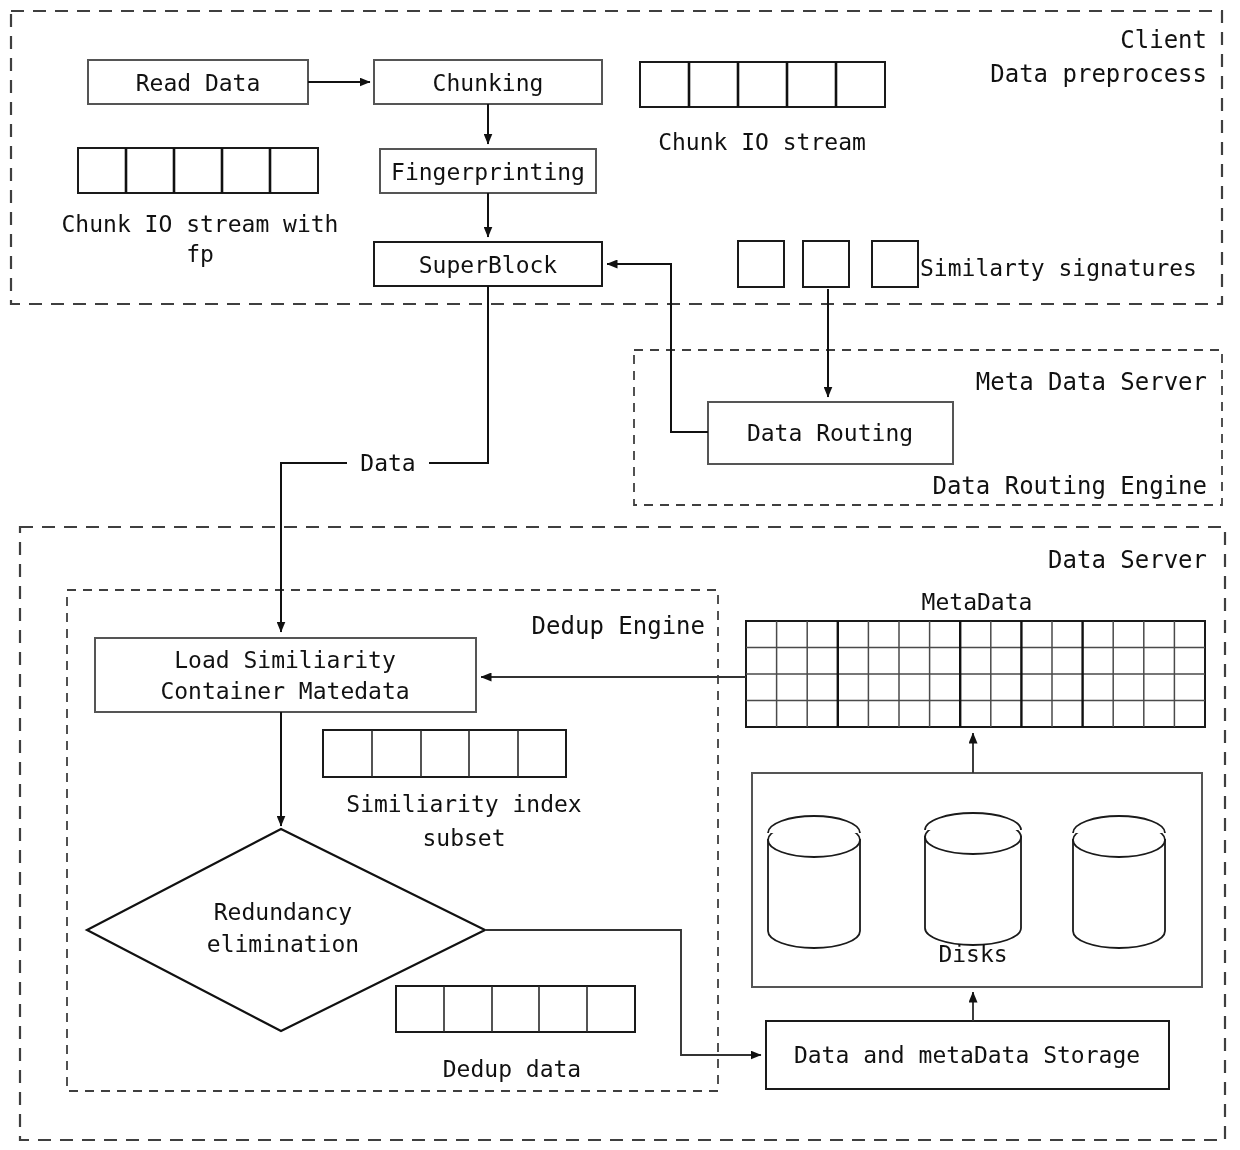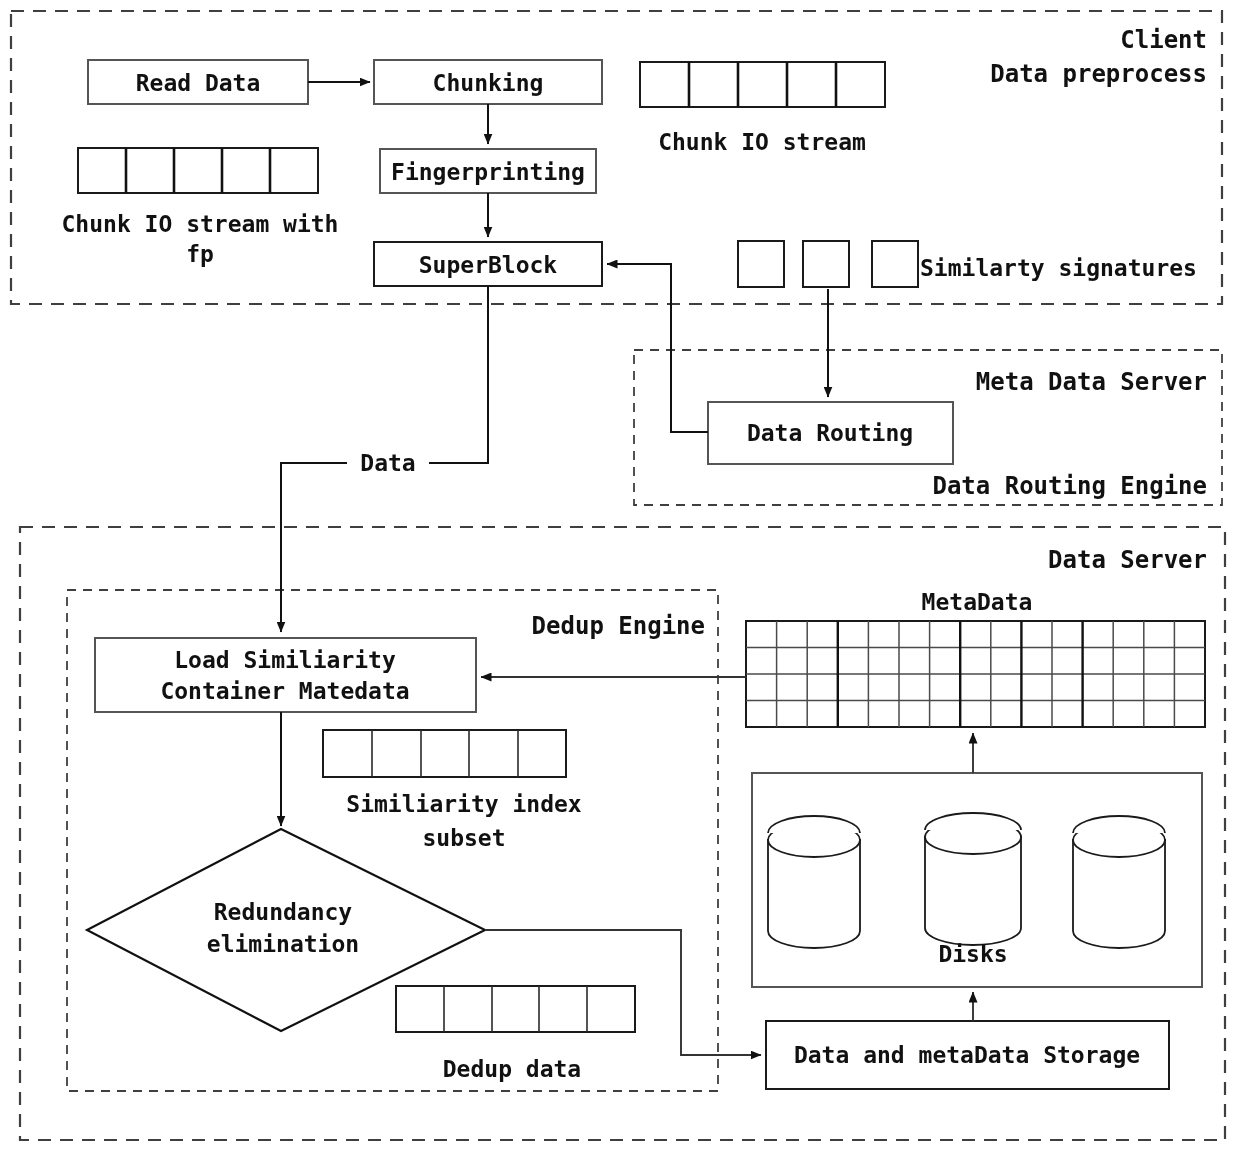--- a/index.html
+++ b/index.html
@@ -7,21 +7,20 @@
     padding: 0;
     background: #ffffff;
   }
   #root {
     position: relative;
     width: 1240px;
     height: 1150px;
     background: #ffffff;
     font-family: "DejaVu Sans Mono", monospace;
     overflow: hidden;
-    font-weight: bold;
   }
   svg#diagram {
     position: absolute;
     top: 0;
     left: 0;
     width: 1240px;
     height: 1150px;
   }
   .dash-container {
     fill: none;

